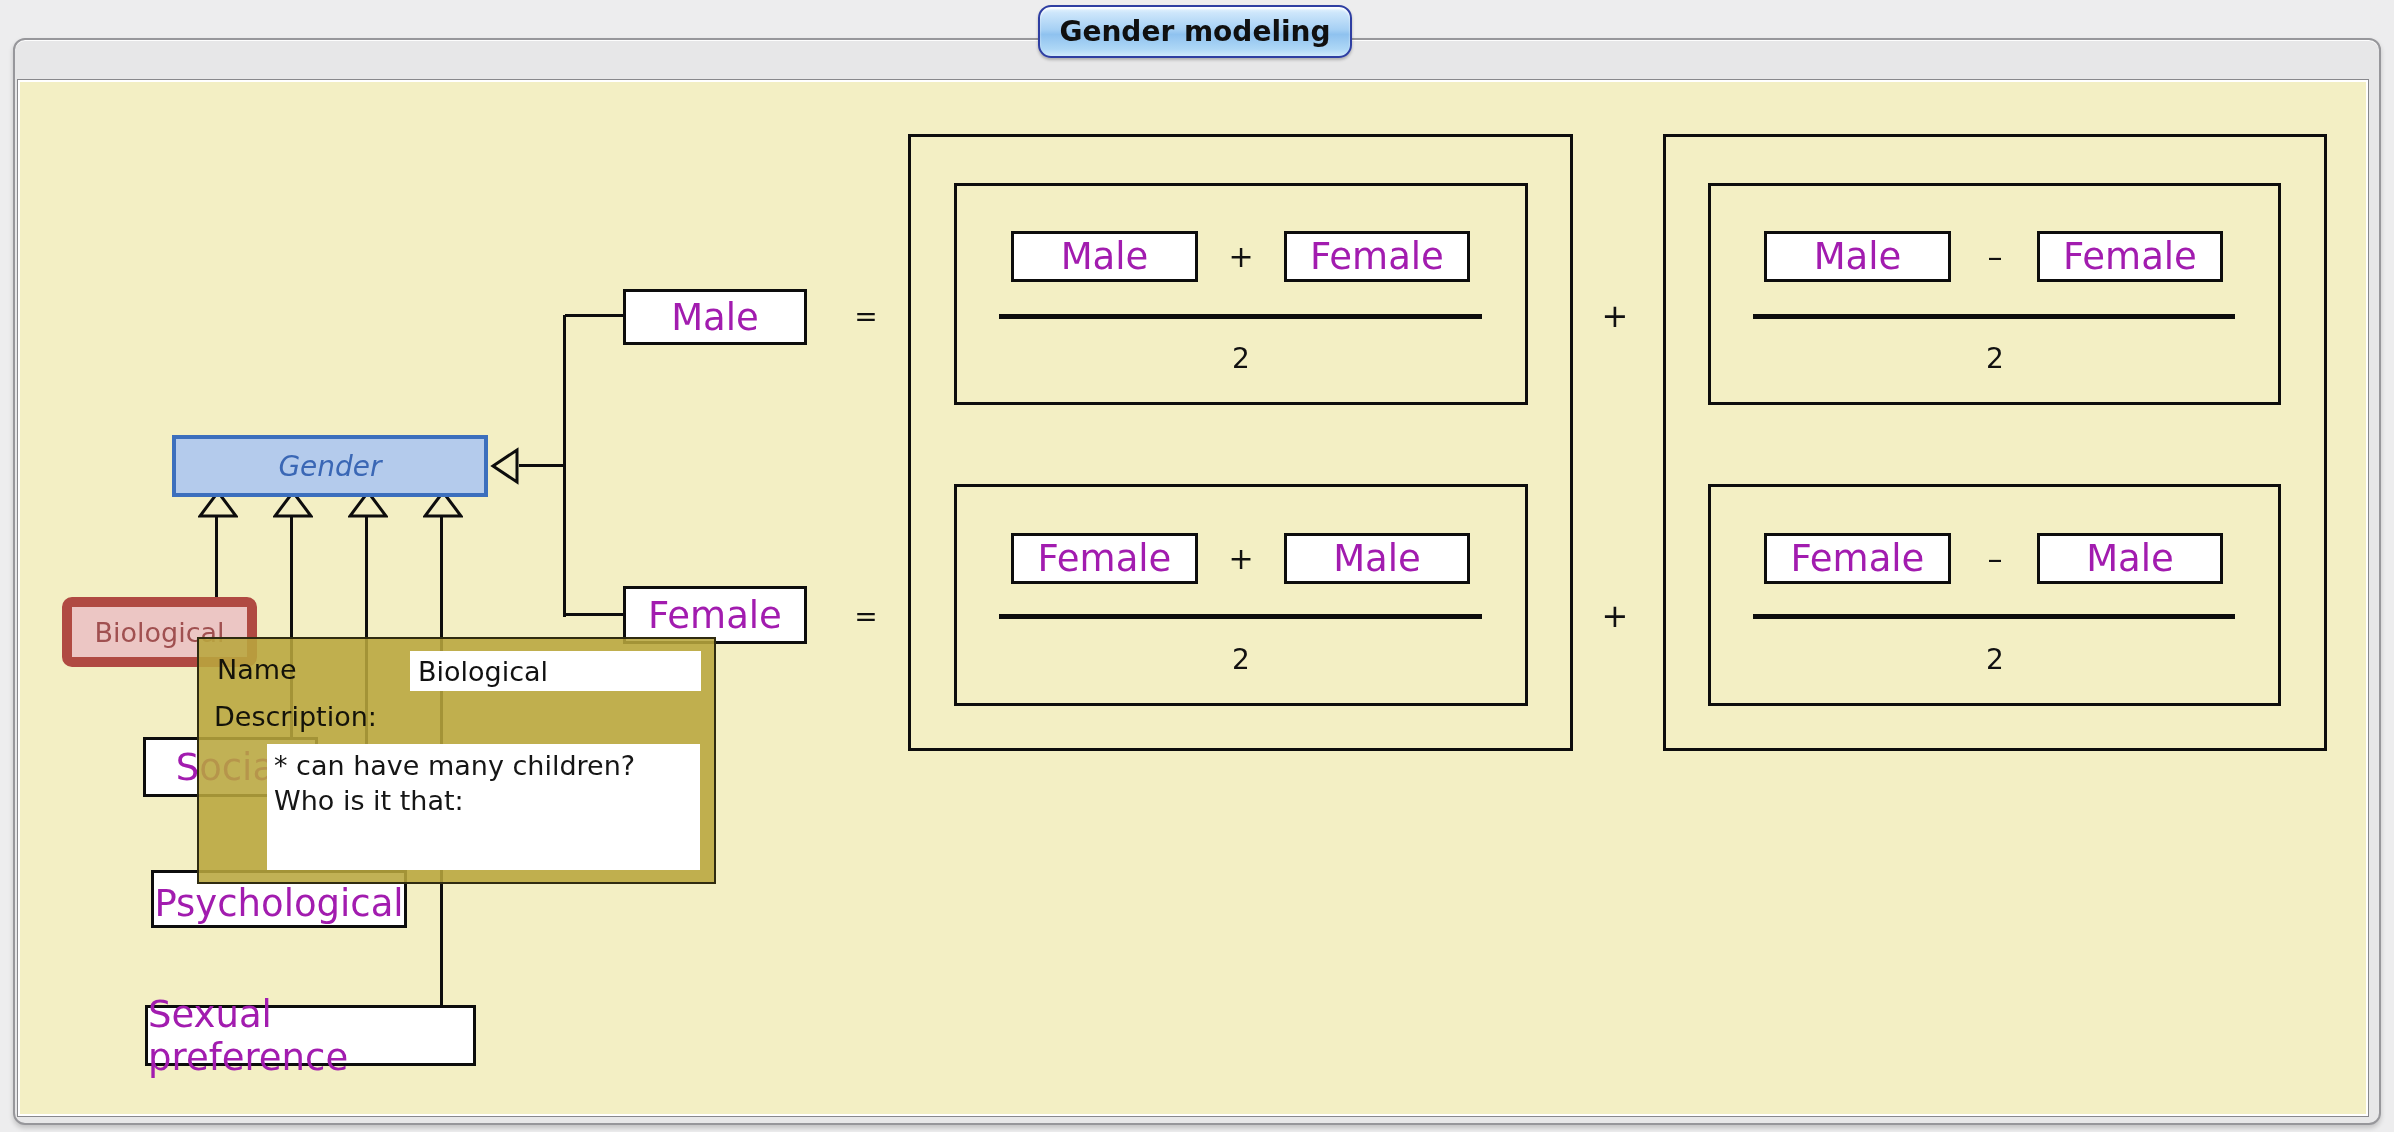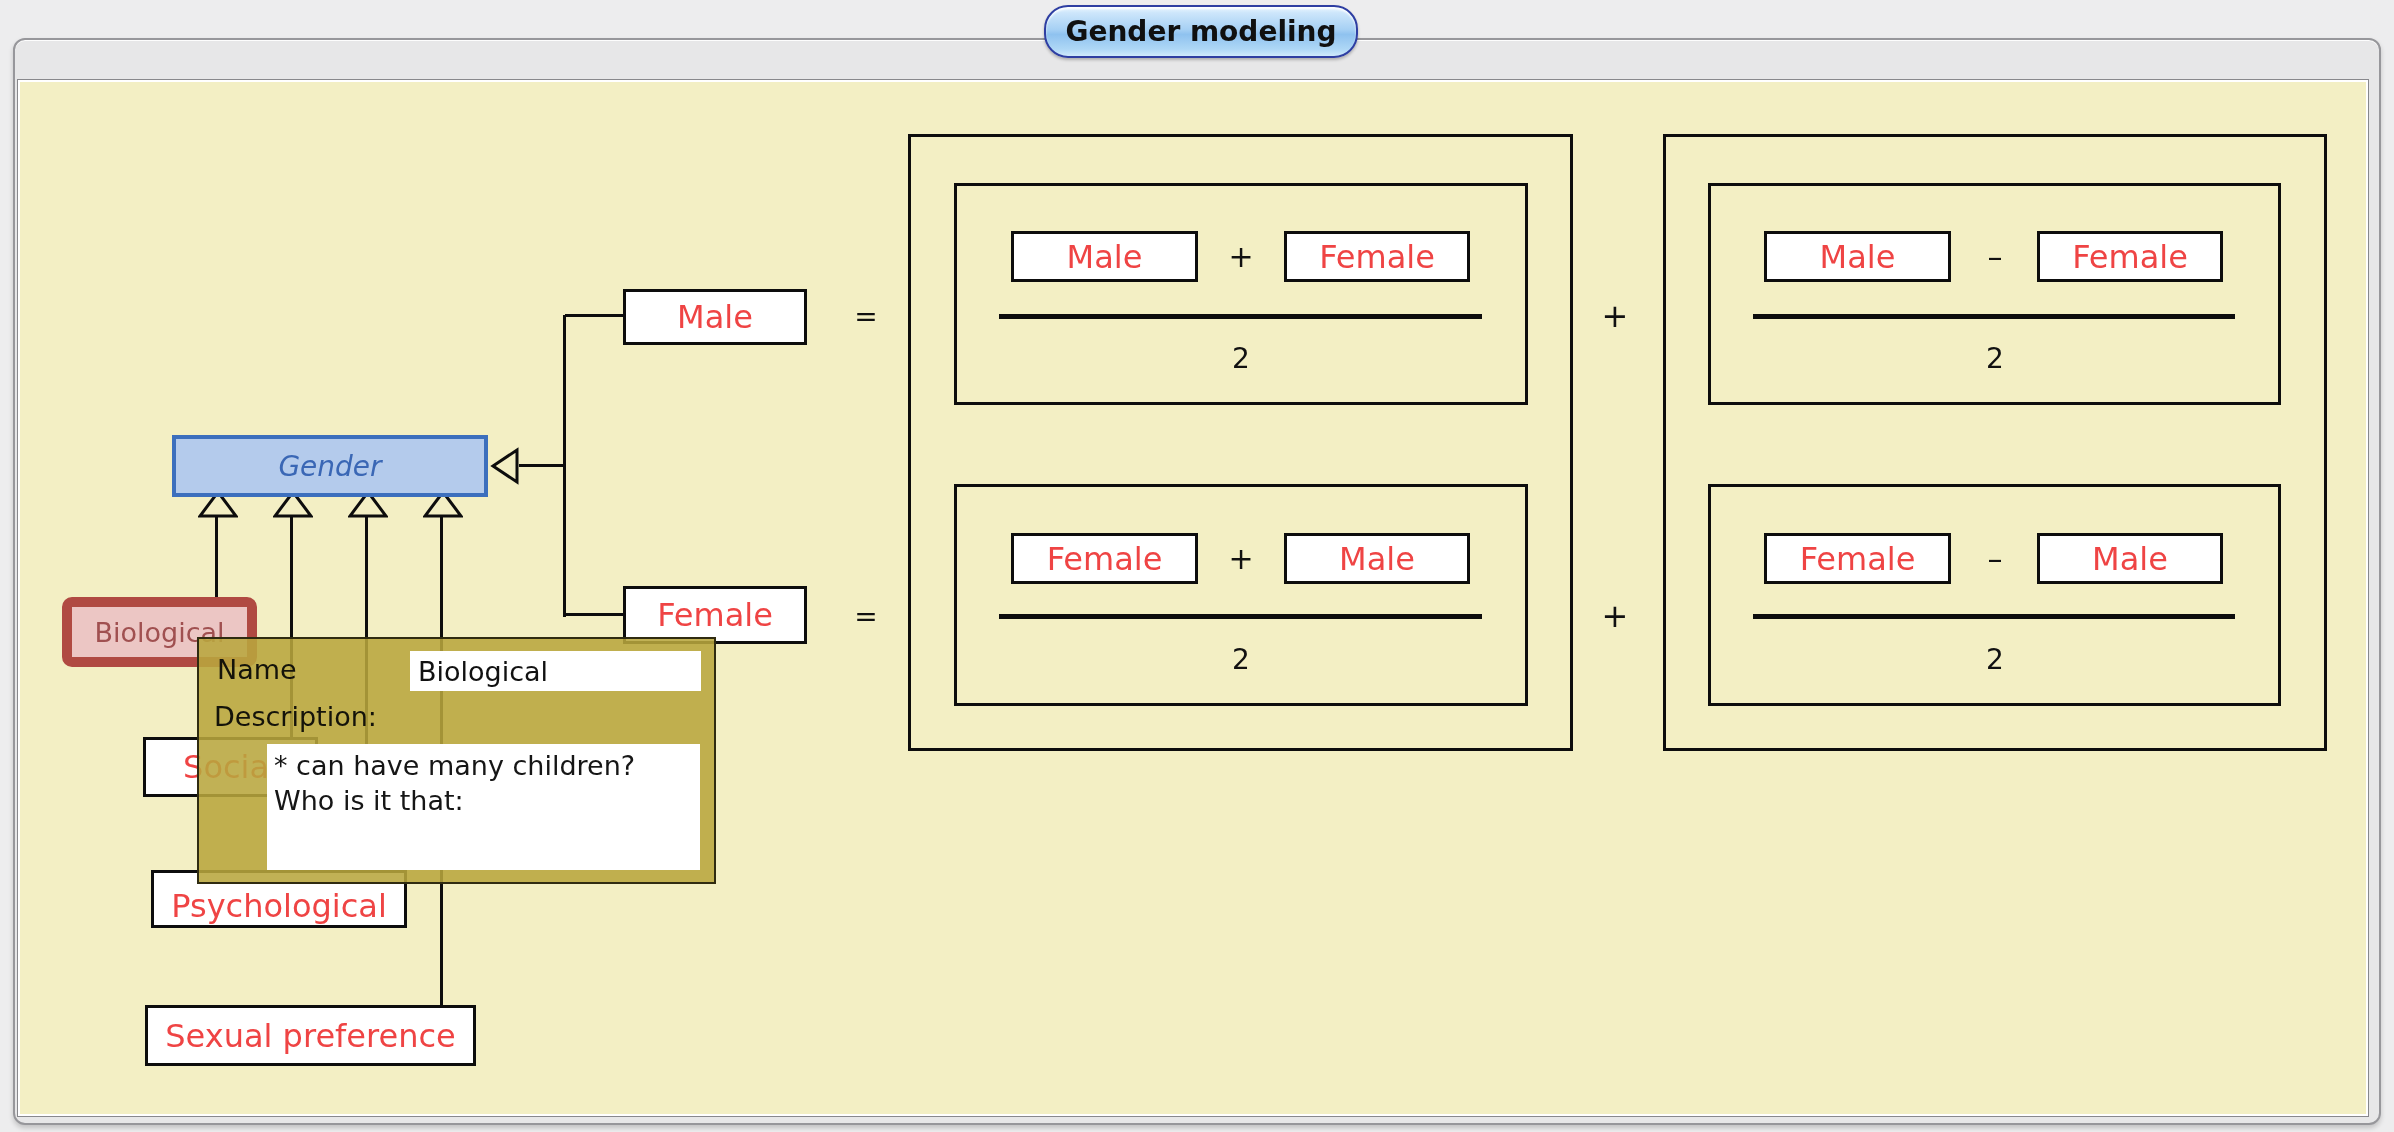--- a/index.html
+++ b/index.html
@@ -14,32 +14,32 @@
     left:13px;top:38px;width:2364px;height:1083px;
     background:#e7e7e8;border:2px solid #97979b;border-radius:12px;
     box-shadow:0 3px 5px rgba(0,0,0,.18), inset 0 1px 0 #fdfdfd;
   }
   .canvas-frame{
     left:17px;top:79px;width:2352px;height:1038px;
     background:#ffffff;border:1px solid #88888c;padding:2px;box-sizing:border-box;
   }
   .canvas{width:100%;height:100%;background:#f3efc4;}
   .tab{
-    left:1038px;top:5px;width:314px;height:53px;border-radius:24px;
+    left:1038px;top:5px;width:314px;height:53px;border-radius:13px;
     border:2px solid #2e3ea2;box-sizing:border-box;
     background:linear-gradient(#eaf6fe 0%,#cde6fb 12%,#a6d0f4 46%,#8fc2ef 56%,#aed7f6 86%,#cfeafc 100%);
     box-shadow:inset 0 2px 2px rgba(255,255,255,.85), 0 2px 3px rgba(0,0,0,.25);
     display:flex;align-items:center;justify-content:center;
-    font-size:28px;font-weight:bold;color:#101010;z-index:40;margin-left:6px;
+    font-size:28px;font-weight:bold;color:#101010;z-index:40;
   }
   
   .node{
     position:absolute;background:#ffffff;border:3px solid #0d0d0d;box-sizing:border-box;
     display:flex;align-items:center;justify-content:center;
-    font-size:32px;color:#ef4444;z-index:6;
+    font-size:37px;color:#a21caf;z-index:6;
   }
   .group{position:absolute;border:3px solid #0d0d0d;box-sizing:border-box;z-index:4;}
   .vline,.hline{position:absolute;background:#0d0d0d;z-index:3;}
   .bar{position:absolute;height:5px;background:#0d0d0d;z-index:5;}
   .op{
     position:absolute;display:flex;align-items:center;justify-content:center;
     color:#111;z-index:5;font-size:30px;
   }
   .tri{position:absolute;z-index:5;}
   .gender{

